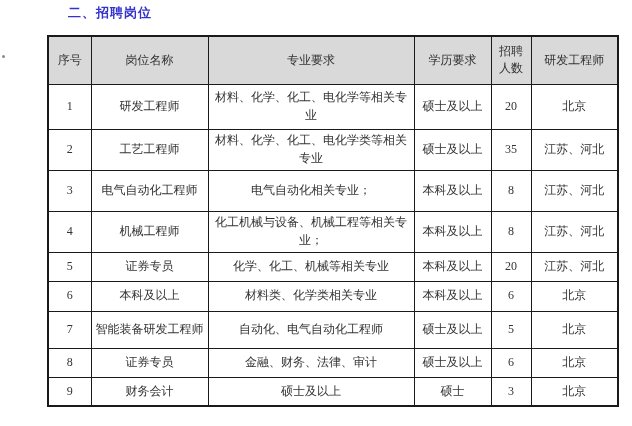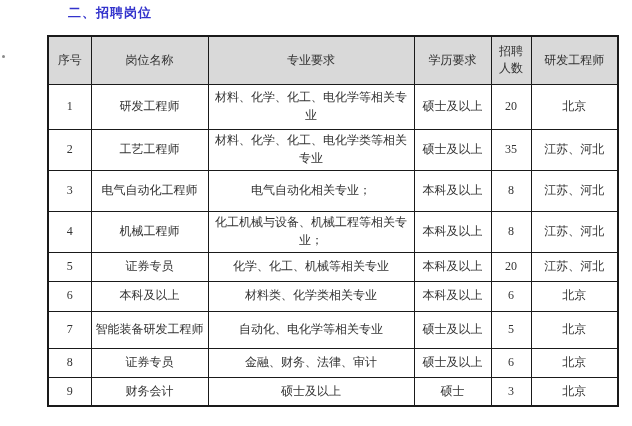--- a/index.html
+++ b/index.html
@@ -144,21 +144,21 @@
         <td>6</td>
         <td>本科及以上</td>
         <td>材料类、化学类相关专业</td>
         <td>本科及以上</td>
         <td>6</td>
         <td>北京</td>
       </tr>
       <tr class="r6">
         <td>7</td>
         <td>智能装备研发工程师</td>
-        <td>自动化、电化学等相关专业</td>
+        <td>自动化、电气自动化工程师</td>
         <td>硕士及以上</td>
         <td>5</td>
         <td>北京</td>
       </tr>
       <tr class="r7">
         <td>8</td>
         <td>证券专员</td>
         <td>金融、财务、法律、审计</td>
         <td>硕士及以上</td>
         <td>6</td>

